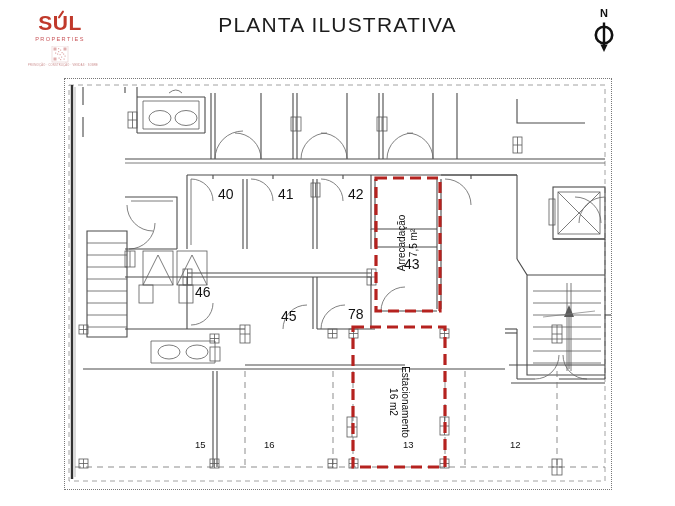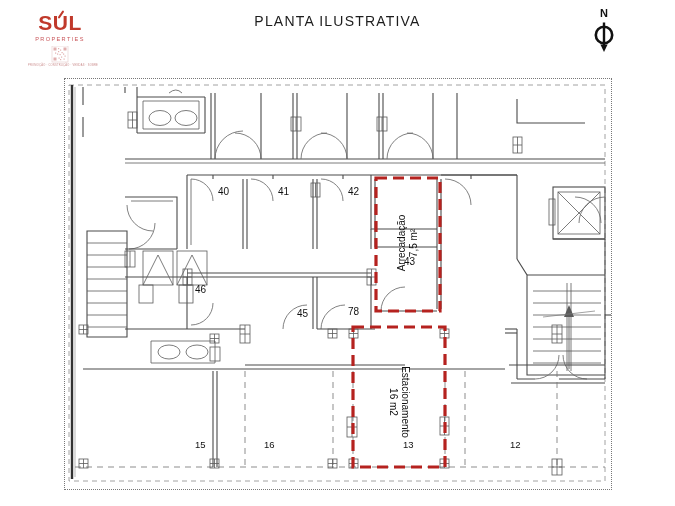--- a/index.html
+++ b/index.html
@@ -30,42 +30,42 @@
   .logo-qr{margin:4px auto 0;width:22px;height:17px;opacity:.55;}
   .logo-qr svg{display:block;}
   .logo-fine{
     font-size:2.6px;letter-spacing:.25px;color:#c98a8a;margin-top:1px;
     white-space:nowrap;
   }
 
   
   .title-block{position:absolute;left:0;right:0;top:13px;text-align:center;pointer-events:none;}
   .title-main{
-    font-size:14px;letter-spacing:1.2px;color:#1c1c1c;font-weight:400;
+    font-size:21px;letter-spacing:1.2px;color:#1c1c1c;font-weight:400;
     font-family:"Liberation Sans", sans-serif;
   }
   .title-sub{
     font-size:10.5px;color:#2a2a2a;margin-top:5px;letter-spacing:.1px;
   }
 
   
   .compass{position:absolute;left:586px;top:8px;width:36px;text-align:center;}
   .compass-n{font-size:11px;font-weight:bold;color:#111;line-height:1;}
   .compass svg{display:block;margin:1px auto 0;}
 
   
   .plan-frame{
     position:absolute;left:64px;top:78px;width:546px;height:410px;
     border:1px dotted #777;background:#fff;
   }
   .plan-canvas{position:absolute;inset:0;}
   .plan-canvas svg{display:block;}
 
   
-  .rm{position:absolute;font-size:10px;color:#111;font-family:"Liberation Sans", sans-serif;}
+  .rm{position:absolute;font-size:14px;color:#111;font-family:"Liberation Sans", sans-serif;}
   .stall{position:absolute;font-size:9.5px;color:#111;font-family:"Liberation Sans", sans-serif;}
 
   .hl-label{
     position:absolute;color:#111;font-family:"Liberation Sans", sans-serif;
     white-space:nowrap;text-align:center;
   }
   .hl-arrec{
     font-size:10px;line-height:12px;
     transform:rotate(-90deg);transform-origin:50% 50%;
   }
@@ -388,21 +388,21 @@
 
         <rect class="hlr" x="288" y="248" width="92" height="140"></rect>
       </svg>
     </div>
 
     <div class="rm" style="left:153px;top:107px;">40</div>
     <div class="rm" style="left:213px;top:107px;">41</div>
     <div class="rm" style="left:283px;top:107px;">42</div>
     <div class="rm" style="left:339px;top:177px;">43</div>
     <div class="rm" style="left:283px;top:227px;">78</div>
-    <div class="rm" style="left:232px;top:229px;">45</div>
+    <div class="rm" style="left:216px;top:229px;">45</div>
     <div class="rm" style="left:130px;top:205px;">46</div>
 
     <div class="stall" style="left:130px;top:360px;">15</div>
     <div class="stall" style="left:199px;top:360px;">16</div>
     <div class="stall" style="left:338px;top:360px;">13</div>
     <div class="stall" style="left:445px;top:360px;">12</div>
 
     <div class="hl-label hl-arrec" style="left:288px;top:152px;width:110px;">
       <div>Arrecadação</div>
       <div>7,5 m²</div>

